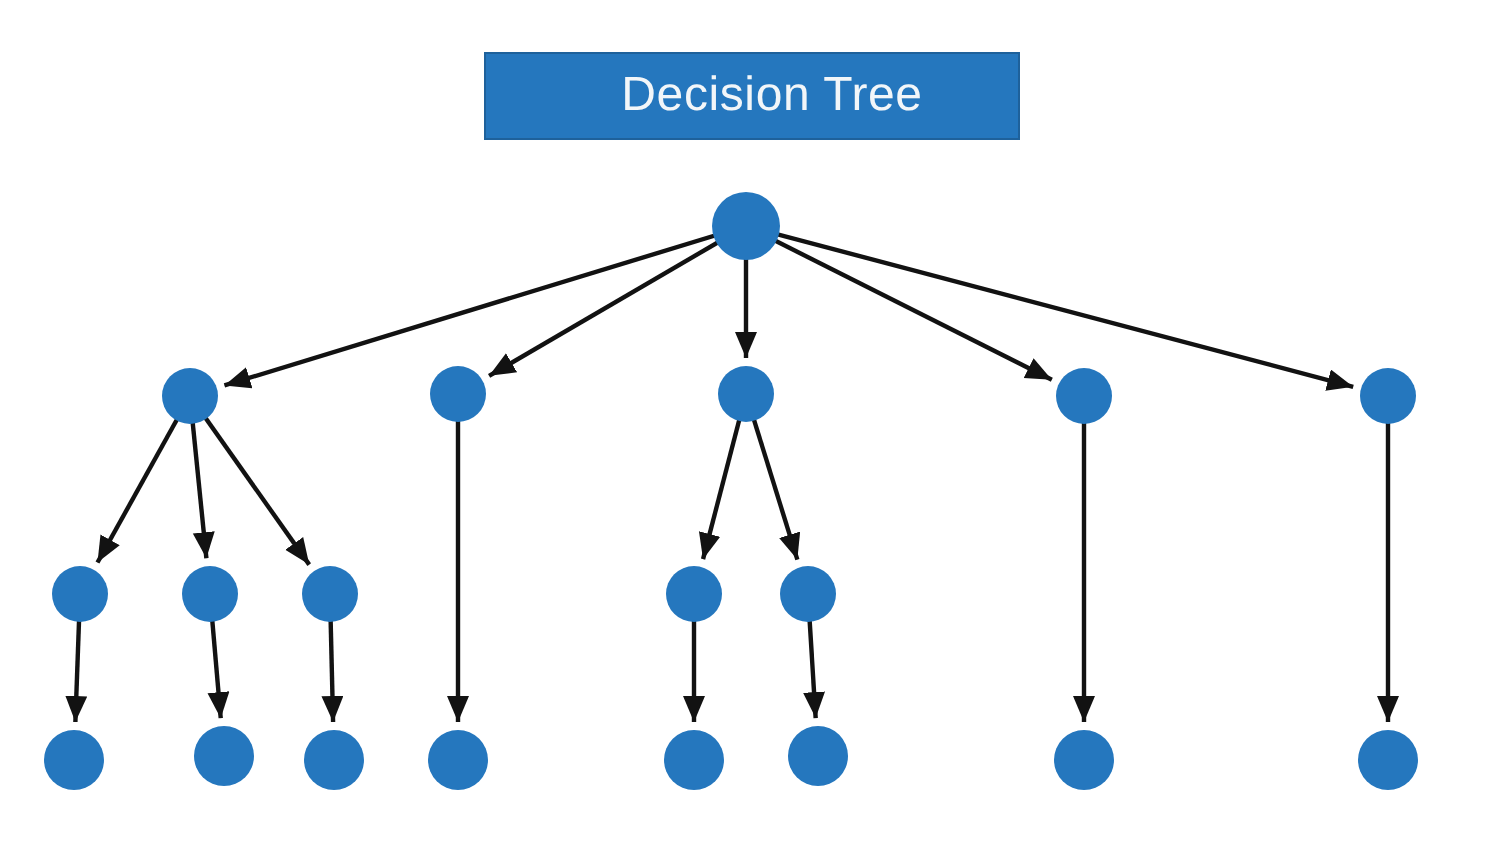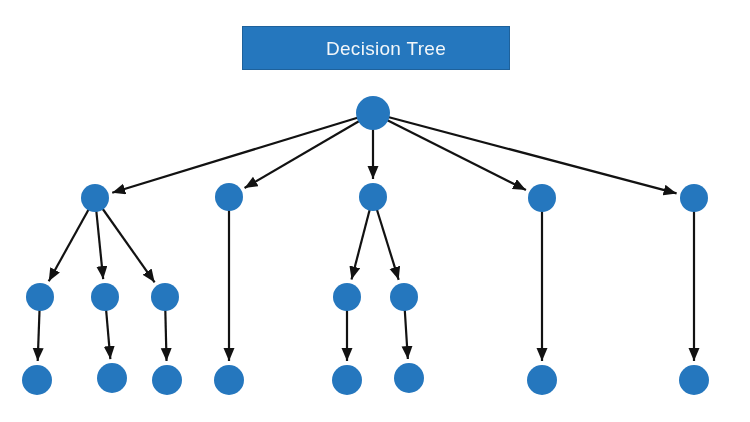--- a/index.html
+++ b/index.html
@@ -21,21 +21,21 @@
     top: 26px;
     width: 268px;
     height: 44px;
     box-sizing: border-box;
     border: 1px solid rgba(0,0,0,0.18);
     display: flex;
     align-items: center;
     justify-content: center;
   }
   .title-bar .title-text {
-    font-size: 19px;
+    font-size: 24px;
     letter-spacing: 0.3px;
     line-height: 1;
     margin-left: 20px;
   }
   svg.tree {
     position: absolute;
     left: 0;
     top: 0;
     width: 750px;
     height: 422px;

